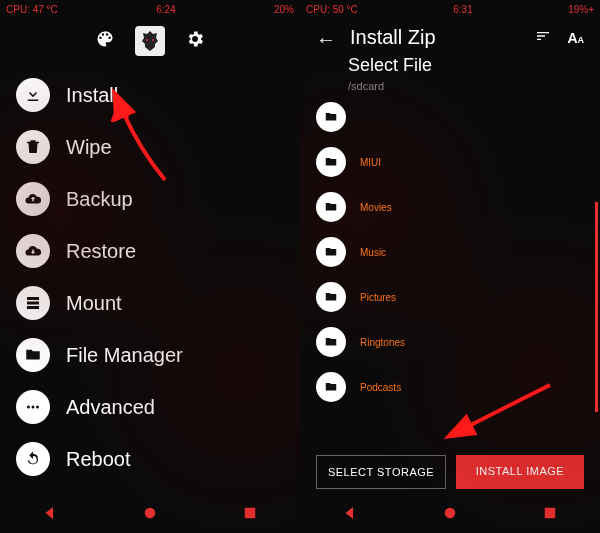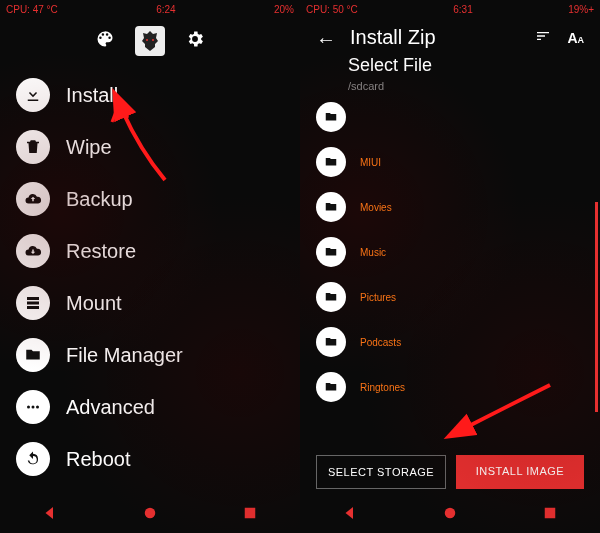--- a/index.html
+++ b/index.html
@@ -241,29 +241,29 @@
           </svg>
         </span>
       <span class="fname">Pictures</span>
     </div>
     <div class="frow">
       <span class="fic">
           <svg viewBox="0 0 24 24">
             <path fill="#111" d="M3 5h7l2 2h9v11H3V5z"></path>
           </svg>
         </span>
+      <span class="fname">Ringtones</span>
+    </div>
+    <div class="frow">
+      <span class="fic">
+          <svg viewBox="0 0 24 24">
+            <path fill="#111" d="M3 5h7l2 2h9v11H3V5z"></path>
+          </svg>
+        </span>
       <span class="fname">Podcasts</span>
-    </div>
-    <div class="frow">
-      <span class="fic">
-          <svg viewBox="0 0 24 24">
-            <path fill="#111" d="M3 5h7l2 2h9v11H3V5z"></path>
-          </svg>
-        </span>
-      <span class="fname">Ringtones</span>
     </div>
 
     <div class="scrollind"></div>
   </div>
 
   <div class="btnbar">
     <div class="btn outline">SELECT STORAGE</div>
     <div class="btn fill">INSTALL IMAGE</div>
   </div>
 

